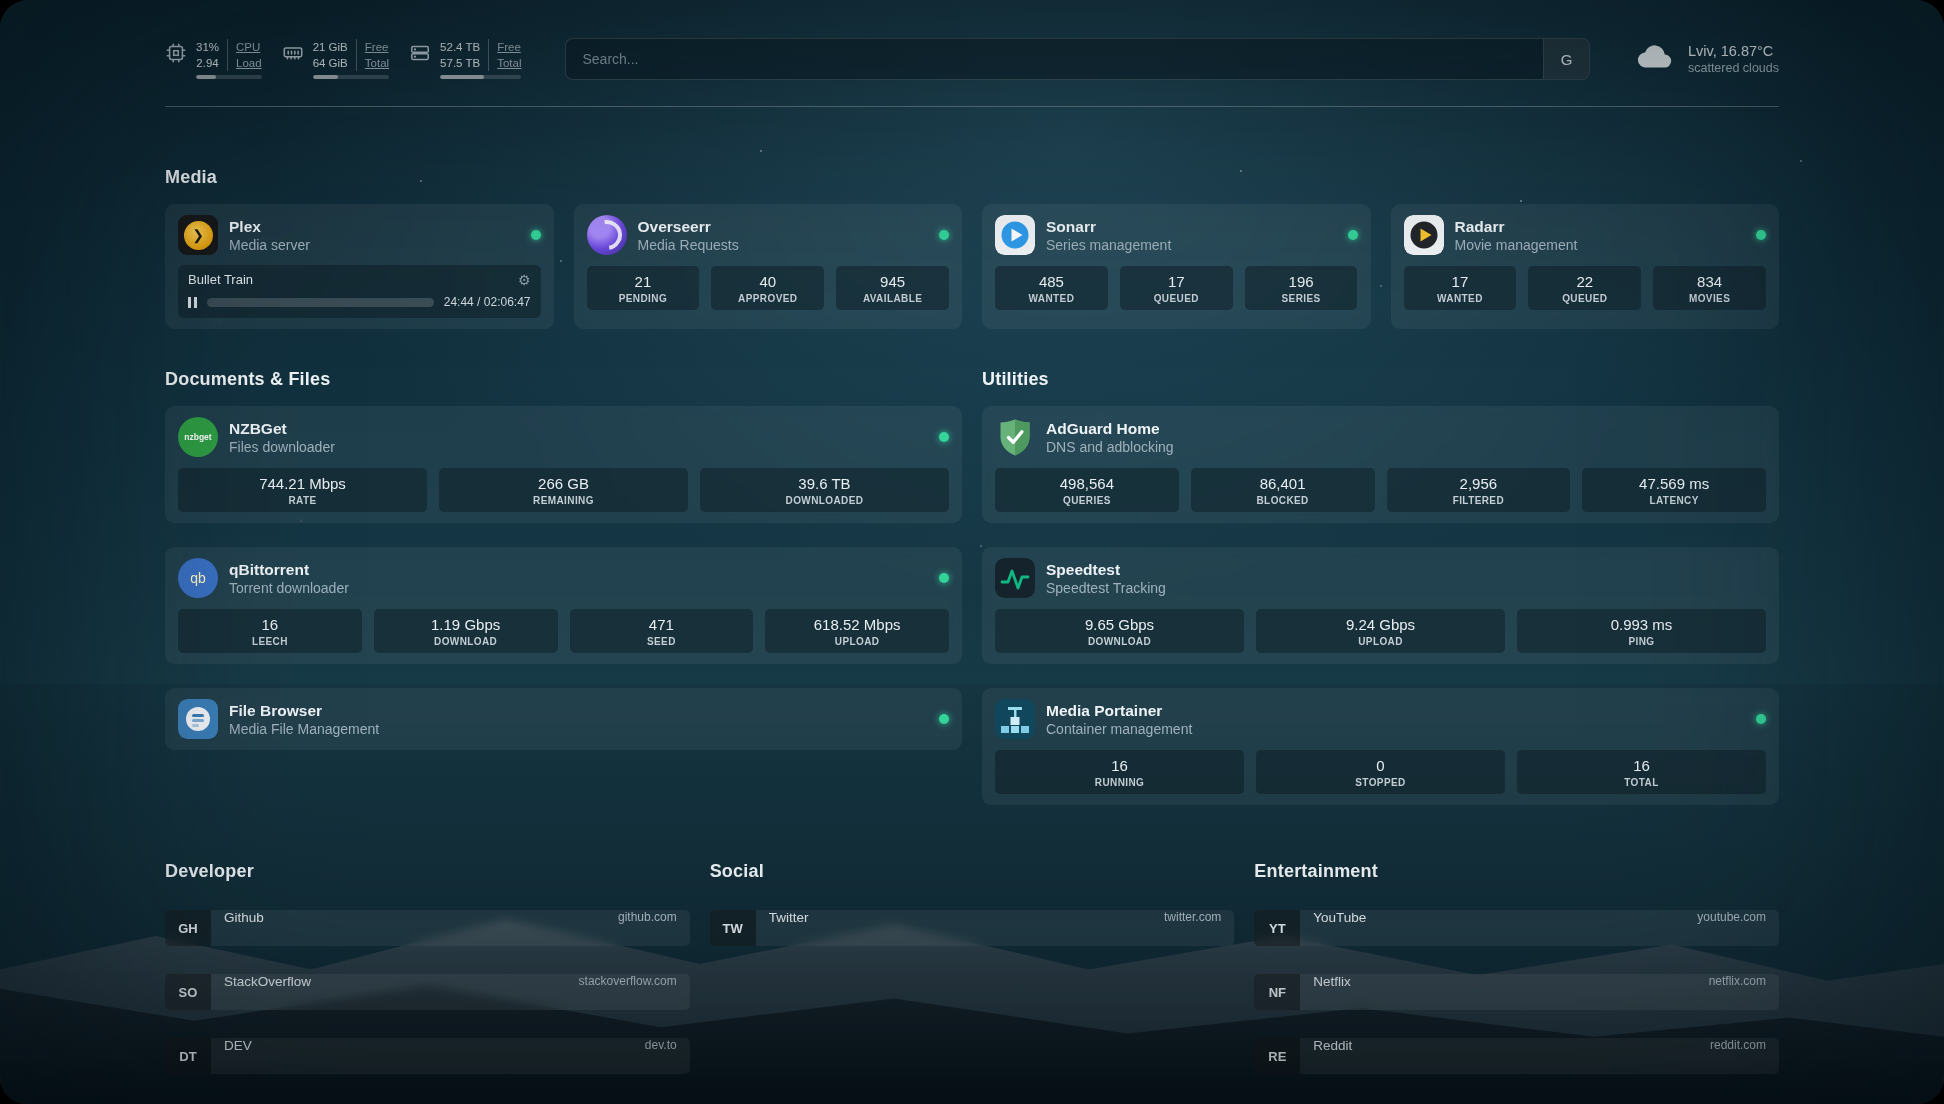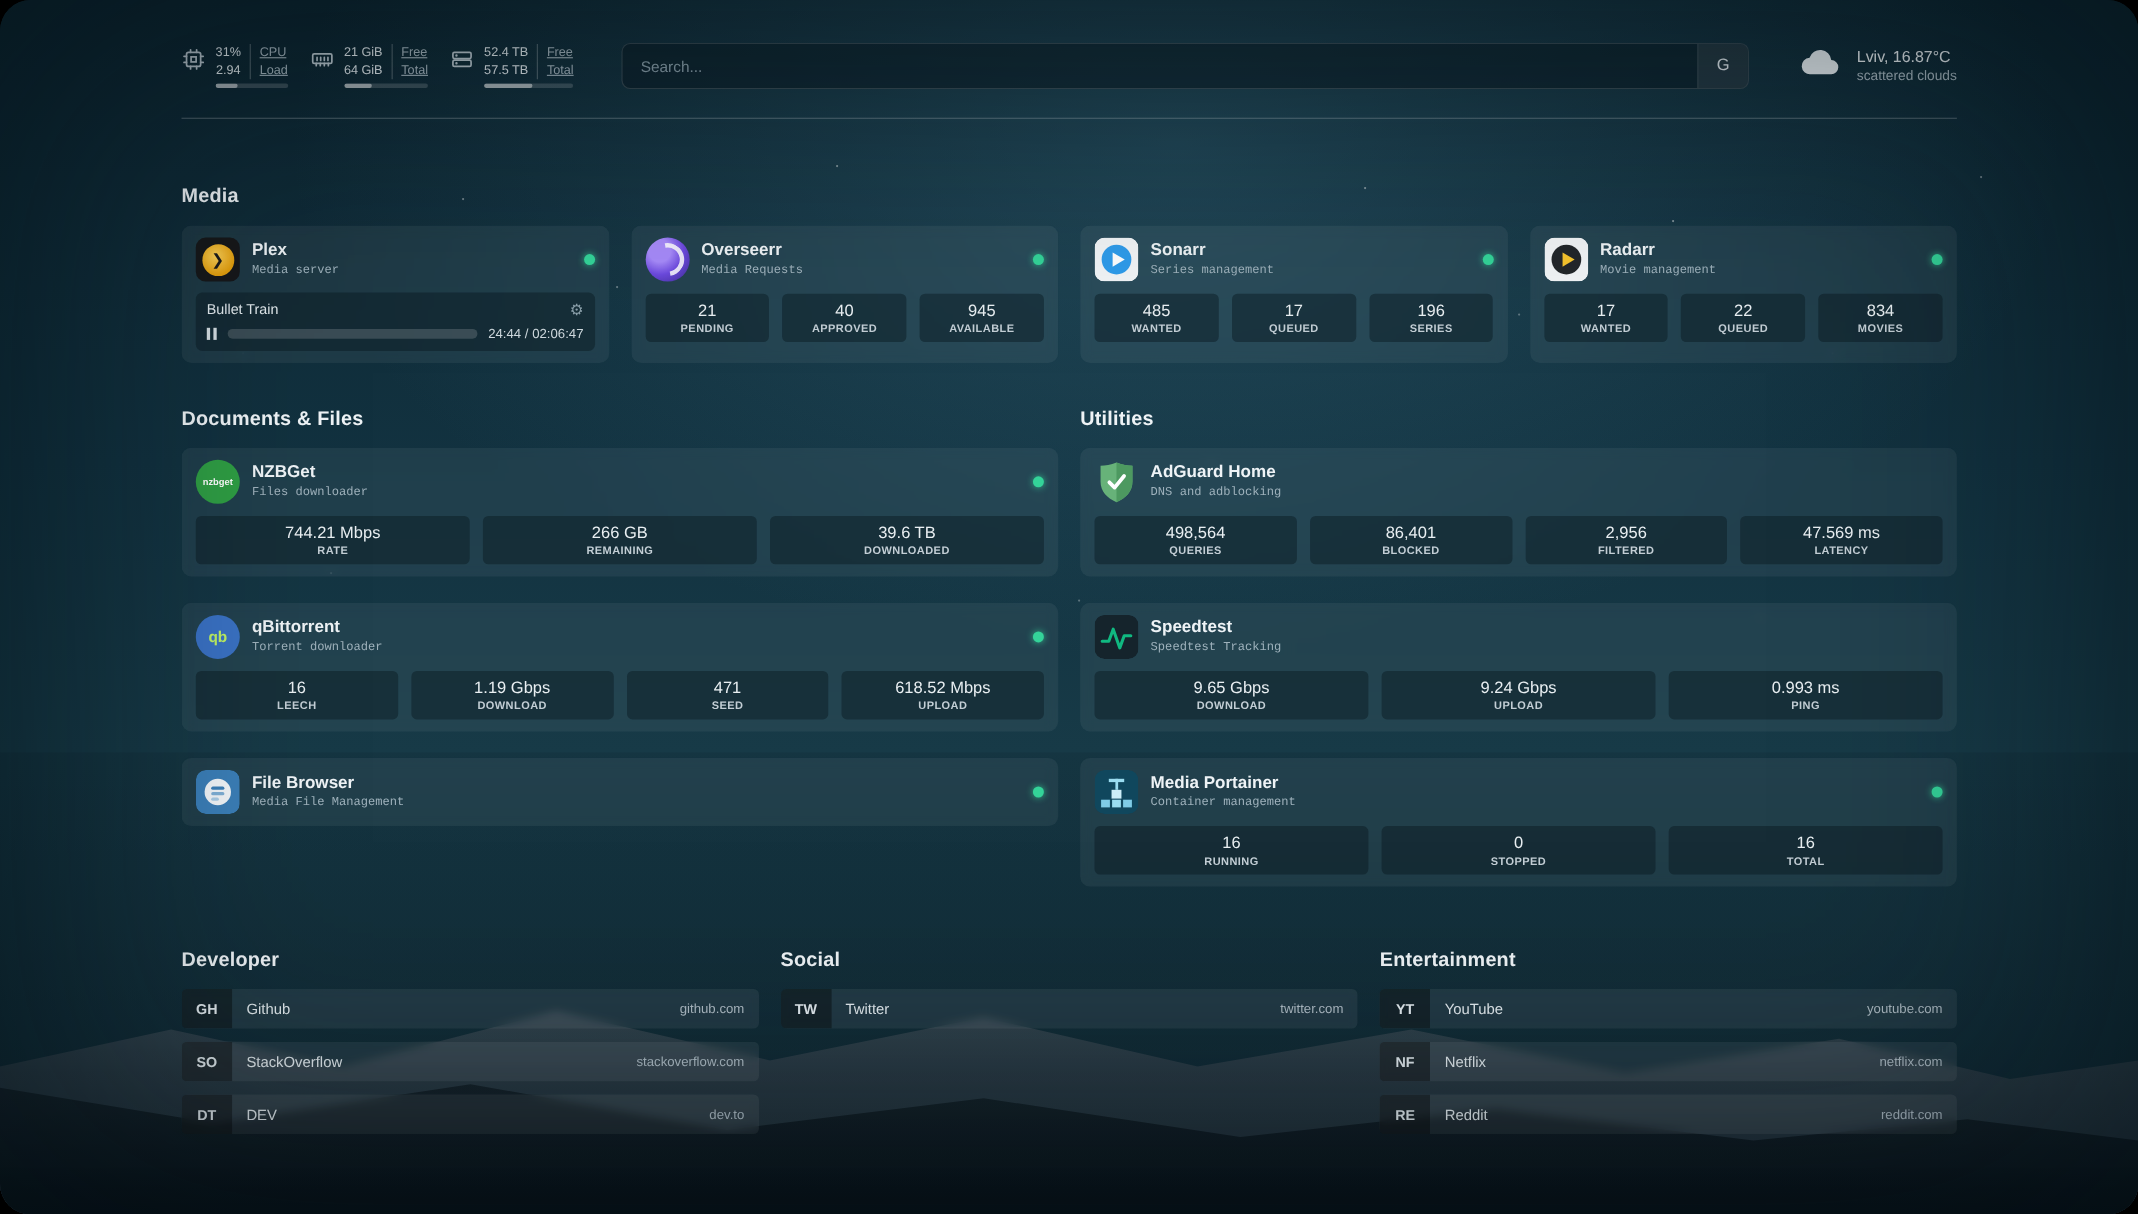--- a/index.html
+++ b/index.html
@@ -85,21 +85,21 @@
 
   .section-media { margin-top:60px; }
   .section-media h2 { margin-bottom:16px; }
   .media-grid { display:grid; grid-template-columns:repeat(4,1fr); gap:20px; }
 
   .card { background:rgba(255,255,255,.06); border-radius:9px; padding:11px 13px;
     backdrop-filter: blur(5px); cursor:pointer; }
   .card-head { display:flex; align-items:center; gap:11px; }
   .svc-text { min-width:0; }
   .svc-name { font-size:15.5px; font-weight:600; color:#eef3f6; line-height:19px; }
-  .svc-desc { font-size:11px; color:#9fb2bc; line-height:16px; margin-top:1px;font-family:Liberation Mono, monospace; }
+  .svc-desc { font-size:14px; color:#9fb2bc; line-height:16px; margin-top:1px; }
   .status-dot { width:10px; height:10px; border-radius:50%; background:#34d399;
     box-shadow:0 0 7px rgba(52,211,153,.85); margin-left:auto; flex-shrink:0; }
   .stats { display:flex; gap:12px; margin-top:11px; }
   .stat { flex:1; background:rgba(8,24,32,.45); border-radius:5px; padding:6px 4px 5px; text-align:center; }
   .stat-value { font-size:15px; color:#e9eff2; line-height:19px; }
   .stat-label { font-size:10px; font-weight:700; letter-spacing:.4px; color:#c3ced5; line-height:13px; margin-top:1px; }
 
   
   .svc-icon { width:40px; height:40px; border-radius:9px; flex-shrink:0;
     display:flex; align-items:center; justify-content:center; overflow:hidden; }
@@ -107,21 +107,21 @@
   .icon-plex .orb { width:29px; height:29px; border-radius:50%;
     background:radial-gradient(circle at 42% 38%, #ffd257, #e5a00d 70%);
     display:flex; align-items:center; justify-content:center;
     color:#1c1c1c; font-weight:700; font-size:14px; }
   .icon-overseerr { border-radius:50%;
     background:radial-gradient(circle at 32% 30%, #a78bfa 0 26%, #6d4ae0 55%, #3b2b8f 100%); position:relative; }
   .icon-overseerr::before { content:""; position:absolute; width:22px; height:22px; border-radius:50%;
     border:4px solid rgba(255,255,255,.85); border-left-color:transparent; border-bottom-color:transparent;
     transform:rotate(35deg); }
   .icon-nzbget { border-radius:50%; background:#2f9e44; color:#fff; font-size:8.5px; font-weight:700; }
-  .icon-qbit { border-radius:50%; background:#3a72c4; color:#bef264; font-size:14px; font-weight:700; }
+  .icon-qbit { border-radius:50%; background:#3a72c4; color:#fef9c3; font-size:14px; font-weight:400; }
   .svc-icon svg { display:block; }
 
   .two-col { display:grid; grid-template-columns:1fr 1fr; gap:20px; margin-top:40px; }
   .two-col h2 { margin-bottom:16px; }
   .col-stack .card { margin-bottom:24px; }
   .col-stack .card:last-child { margin-bottom:0; }
 
   
   .player { margin-top:10px; background:rgba(8,24,32,.45); border-radius:6px; padding:7px 10px 9px; }
   .player-top { display:flex; align-items:center; }
@@ -129,22 +129,22 @@
   .gear { margin-left:auto; color:#8ba0ab; font-size:14px; cursor:pointer; line-height:1; }
   .player-bottom { display:flex; align-items:center; gap:10px; margin-top:8px; }
   .pause-icon { width:9px; height:11px; border-left:3px solid #d4dde2; border-right:3px solid #d4dde2; cursor:pointer; }
   .ptrack { flex:1; height:9px; border-radius:5px; background:rgba(255,255,255,.16); overflow:hidden; }
   .ptrack .fill { height:100%; border-radius:5px; background:#d6dfe4; }
   .ptime { font-size:12px; color:#cfd9de; white-space:nowrap; }
 
   
   .bookmarks { display:grid; grid-template-columns:repeat(3,1fr); gap:20px; margin-top:56px; }
   .bookmarks h2 { margin-bottom:16px; }
-  .bm-row { display:flex; align-items:center; height:36px; background:rgba(255,255,255,.07);
-    border-radius:5px; margin-bottom:12px; overflow:hidden; cursor:pointer; backdrop-filter:blur(4px); }
+  .bm-row { display:flex; align-items:flex-start; height:36px; background:rgba(255,255,255,.07);
+    border-radius:5px; margin-bottom:12px; overflow:hidden; cursor:pointer; backdrop-filter:blur(4px);margin-top:28px; }
   .bm-abbr { width:46px; align-self:stretch; background:rgba(0,0,0,.38); color:#e3ebef;
     font-size:13px; font-weight:700; display:flex; align-items:center; justify-content:center; }
   .bm-name { margin-left:13px; font-size:13.5px; color:#e3ebef; }
   .bm-url { margin-left:auto; margin-right:13px; font-size:12px; color:#aebcc5; }
 </style>
 </head>
 <body>
 
 <div class="page">
   <div class="stars"></div>

